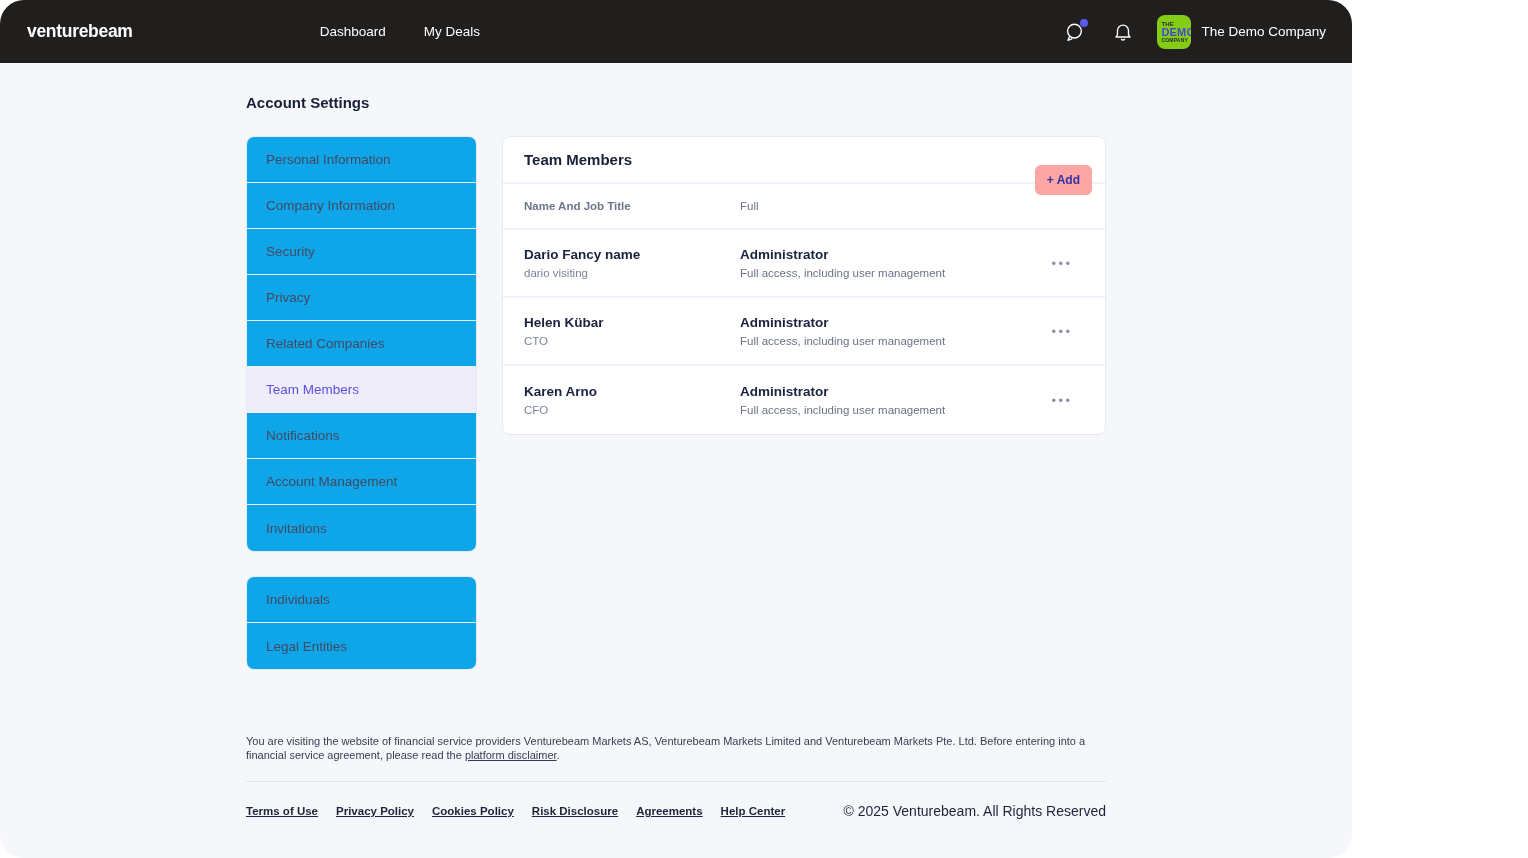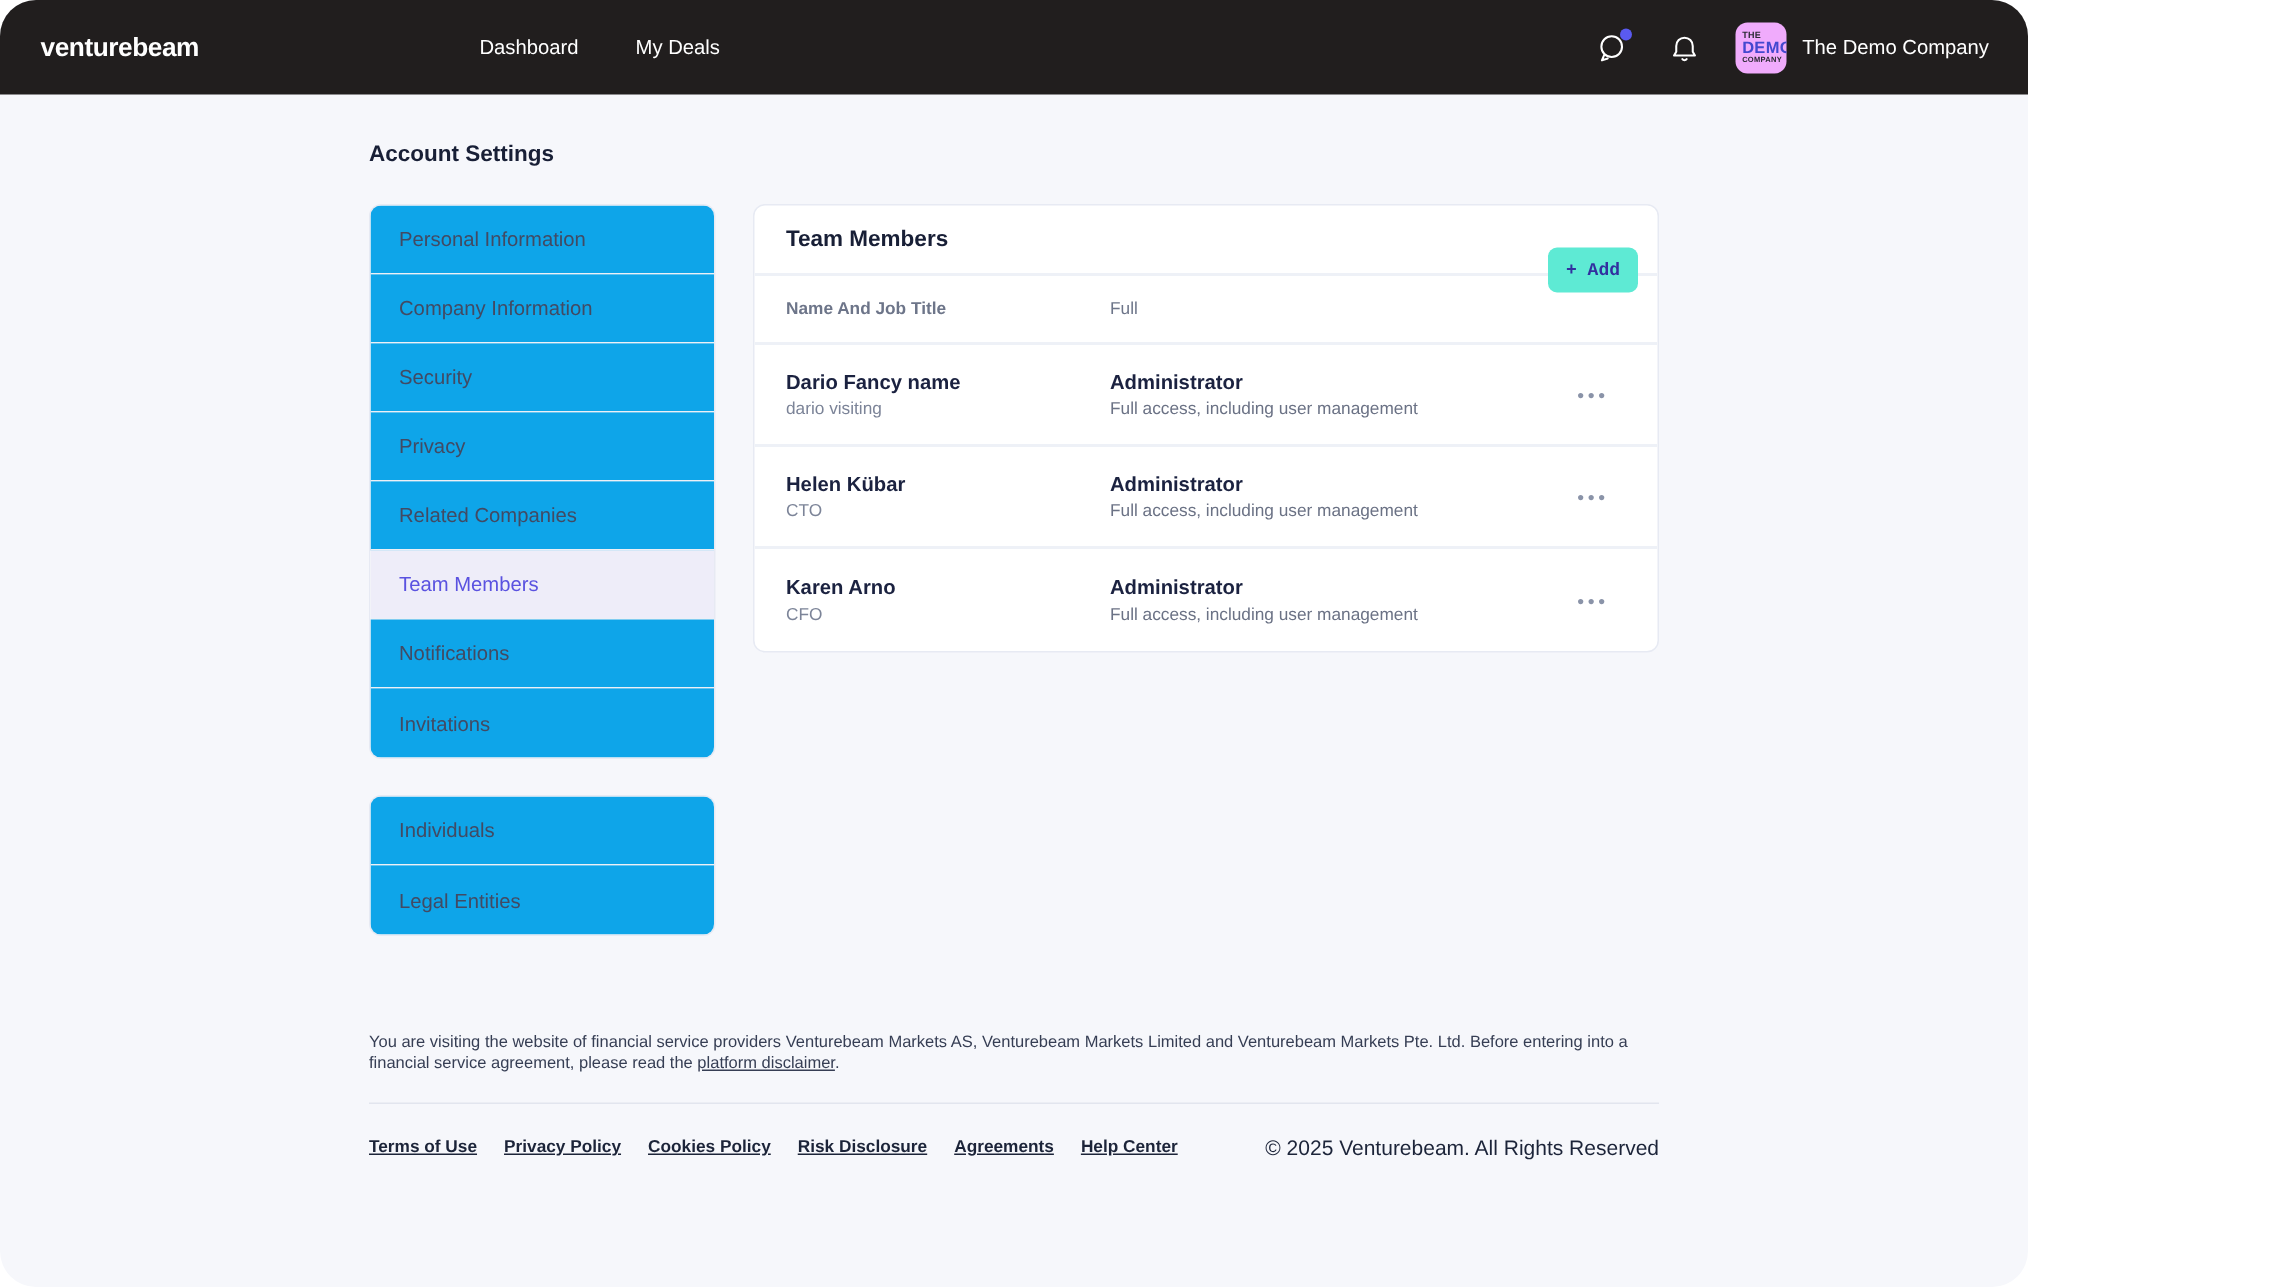--- a/index.html
+++ b/index.html
@@ -45,21 +45,21 @@
   .notif-dot {
     position: absolute; top: -1px; right: -2px;
     width: 8px; height: 8px; border-radius: 50%;
     background: #5a5af0;
   }
   .account {
     display: flex; align-items: center; margin-left: 22px; cursor: pointer;
   }
   .account-logo {
     width: 34px; height: 34px; border-radius: 8px;
-    background: #f0abfc;
+    background: #84cc16;
     display: flex; flex-direction: column; justify-content: center;
     padding-left: 4px;
     line-height: 1;
     overflow: hidden;
   }
   .account-logo .l1 { font-size: 6px; font-weight: 700; color: #2a2a33; letter-spacing: 0.2px; }
   .account-logo .l2 { font-size: 11px; font-weight: 700; color: #4348cf; letter-spacing: 0.2px; }
   .account-logo .l3 { font-size: 5px; font-weight: 700; color: #2a2a33; letter-spacing: 0.2px; }
   .account-name { font-size: 13.5px; color: #ffffff; margin-left: 10px; }
 
@@ -101,23 +101,23 @@
     overflow: hidden;
   }
   .panel-header {
     height: 47px;
     display: flex; align-items: center; justify-content: space-between;
     padding: 0 13px 0 21px;
     border-bottom: 2px solid #eef1f7;
   }
   .panel-title { font-size: 15px; font-weight: 600; color: #181f36; }
   .add-btn {
-    background: #5eead4; color: #32309f;
+    background: #fca5a5; color: #32309f;
     border: none; border-radius: 6px;
-    font-family: Liberation Mono, monospace;
+    font-family: Liberation Sans, sans-serif;
     font-size: 12px; font-weight: 600;
     padding: 8px 12px;
     cursor: pointer;
     margin-top: 41px;
   }
   .table-cols {
     height: 46px;
     display: flex; align-items: center;
     border-bottom: 2px solid #eef1f7;
     font-size: 11.5px; color: #6d7589;
@@ -206,20 +206,21 @@
 
         <aside class="sidebar">
           <div class="card">
             <div class="side-item">Personal Information</div>
             <div class="side-item">Company Information</div>
             <div class="side-item">Security</div>
             <div class="side-item">Privacy</div>
             <div class="side-item">Related Companies</div>
             <div class="side-item active">Team Members</div>
             <div class="side-item">Notifications</div>
+            <div class="side-item">Account Management</div>
             <div class="side-item">Invitations</div>
           </div>
           <div class="card">
             <div class="side-item">Individuals</div>
             <div class="side-item">Legal Entities</div>
           </div>
         </aside>
 
         <section class="panel">
           <div class="panel-header">

